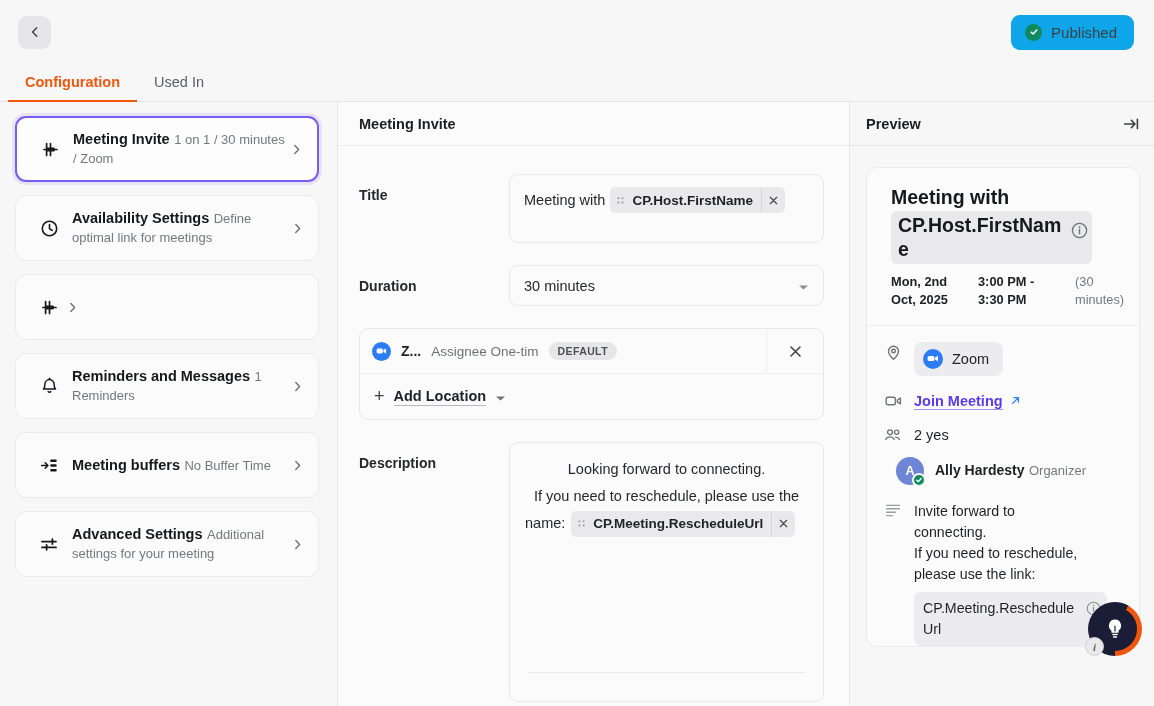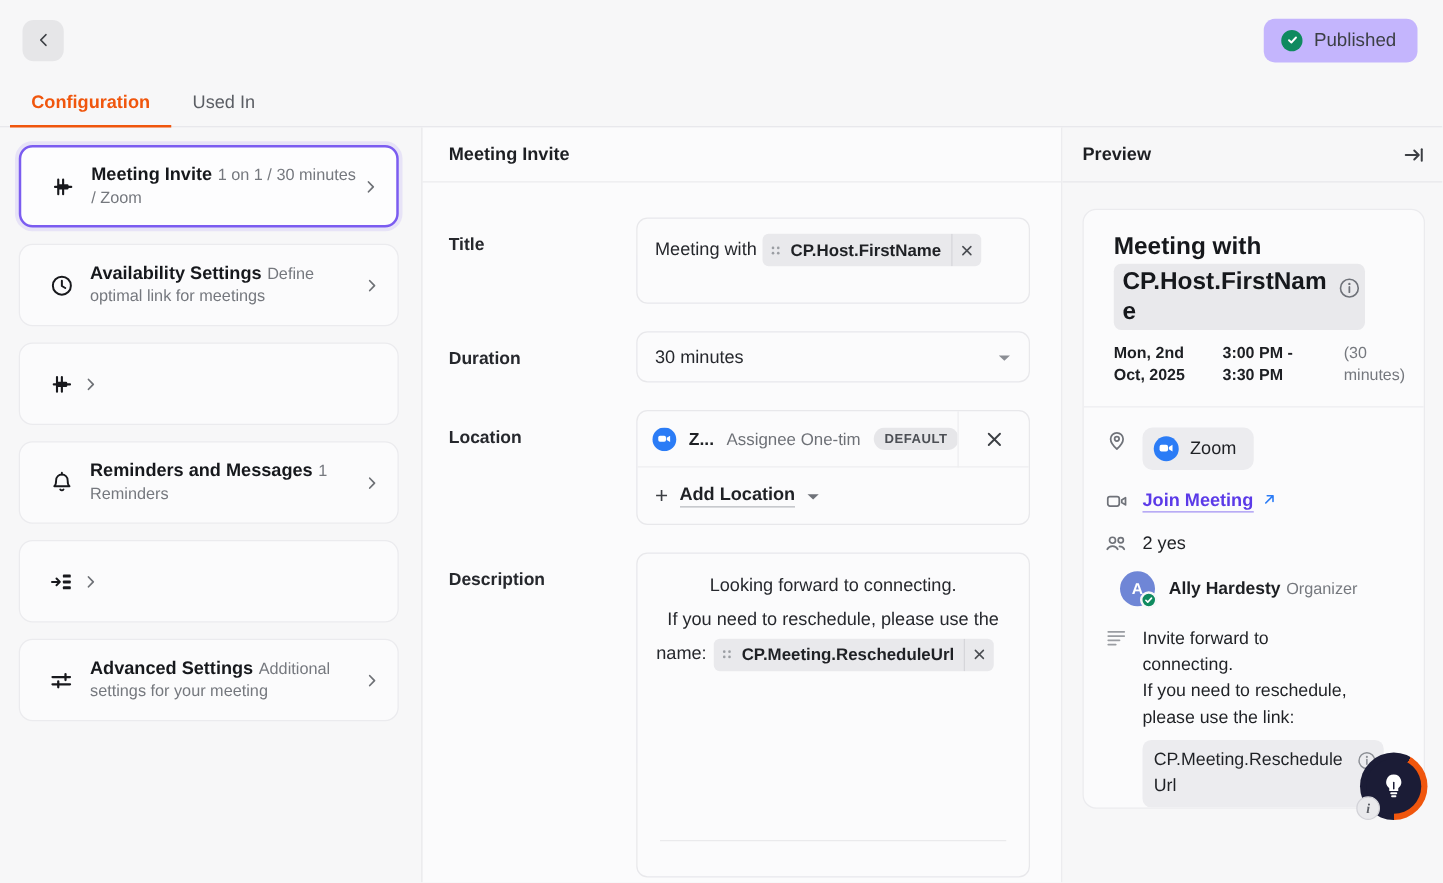--- a/index.html
+++ b/index.html
@@ -35,21 +35,21 @@
   .crumb-root { color: #55585e; font-weight: 400; }
   .crumb-sep { color: #6b6e74; font-weight: 400; }
   .crumb-leaf {
     color: #1f2023; font-weight: 700;
     border-bottom: 1.5px dashed #b9bbc0;
     padding-bottom: 2px;
   }
   .published {
     margin-left: auto;
     display: flex; align-items: center; gap: 9px;
-    background: #c4b5fd; border-radius: 9px;
+    background: #0ea5e9; border-radius: 9px;
     padding: 9px 17px 9px 14px;
     font-size: 15px; color: #3c3f45;
     cursor: pointer; border: none; text-align: right;
   }
   .pub-dot {
     width: 17px; height: 17px; border-radius: 50%;
     background: #0f8a5f; display: flex; align-items: center; justify-content: center;
     flex: 0 0 auto;
   }
 
@@ -419,20 +419,24 @@
       </div>
 
       <div class="side-card">
         <span class="side-ico">
           <svg width="21" height="21" viewBox="0 0 21 21" fill="none">
             <path d="M2.6 10.5h5.2M6.2 7.8l2.7 2.7-2.7 2.7" stroke="#18191d" stroke-width="1.6" stroke-linecap="round" stroke-linejoin="round"></path>
             <rect x="11.3" y="4.6" width="6.3" height="2.4" rx="0.7" fill="#18191d"></rect>
             <rect x="11.3" y="9.3" width="6.3" height="2.4" rx="0.7" fill="#18191d"></rect>
             <rect x="11.3" y="14" width="6.3" height="2.4" rx="0.7" fill="#18191d"></rect>
           </svg>
+        </span>
+        <span class="side-text">
+          <span class="side-title">Meeting buffers</span>
+          <span class="side-sub">No Buffer Time</span>
         </span>
         <span class="side-chev">
           <svg width="13" height="13" viewBox="0 0 13 13" fill="none">
             <path d="M4.8 2.6 8.6 6.5l-3.8 3.9" stroke="#6e7176" stroke-width="1.4" stroke-linecap="round" stroke-linejoin="round"></path>
           </svg>
         </span>
       </div>
 
       <div class="side-card">
         <span class="side-ico">
@@ -491,21 +495,20 @@
               <span class="select-caret">
                 <svg width="11" height="7" viewBox="0 0 11 7" fill="none">
                   <path d="M1 1.4 5.5 5.6 10 1.4Z" fill="#8b8e94"></path>
                 </svg>
               </span>
             </div>
           </div>
         </div>
 
         <div class="frow">
-          <div class="flabel">Location</div>
           <div class="fctl">
             <div class="loc-box">
               <div class="loc-row">
                 <div class="loc-main">
                   <span class="zoom-ico">
                     <svg width="11" height="8" viewBox="0 0 11 8" fill="none">
                       <rect x="0.6" y="1.6" width="6.2" height="4.8" rx="1.4" fill="#fff"></rect>
                       <path d="M7.4 3.1 10.1 1.5v5L7.4 4.9Z" fill="#fff"></path>
                     </svg>
                   </span>

